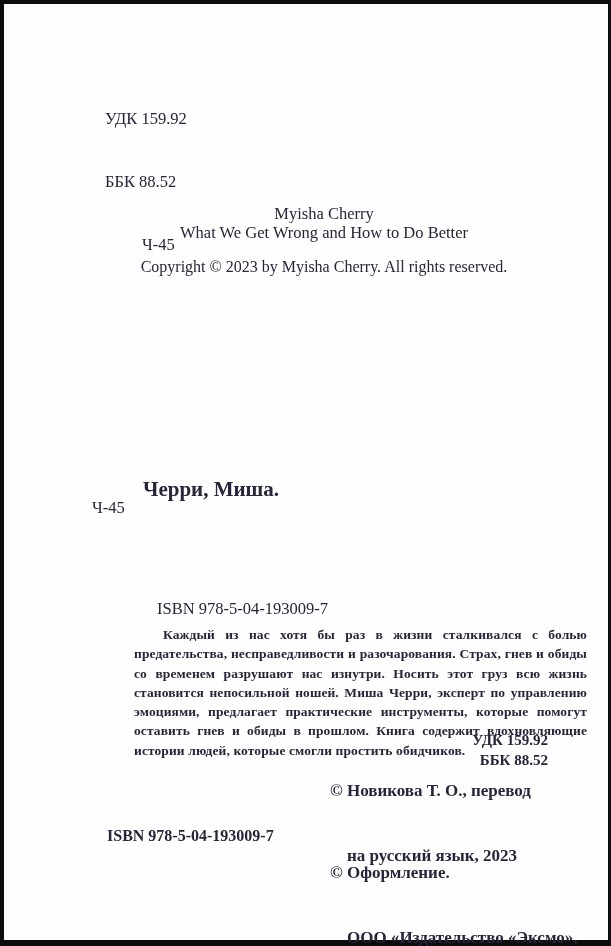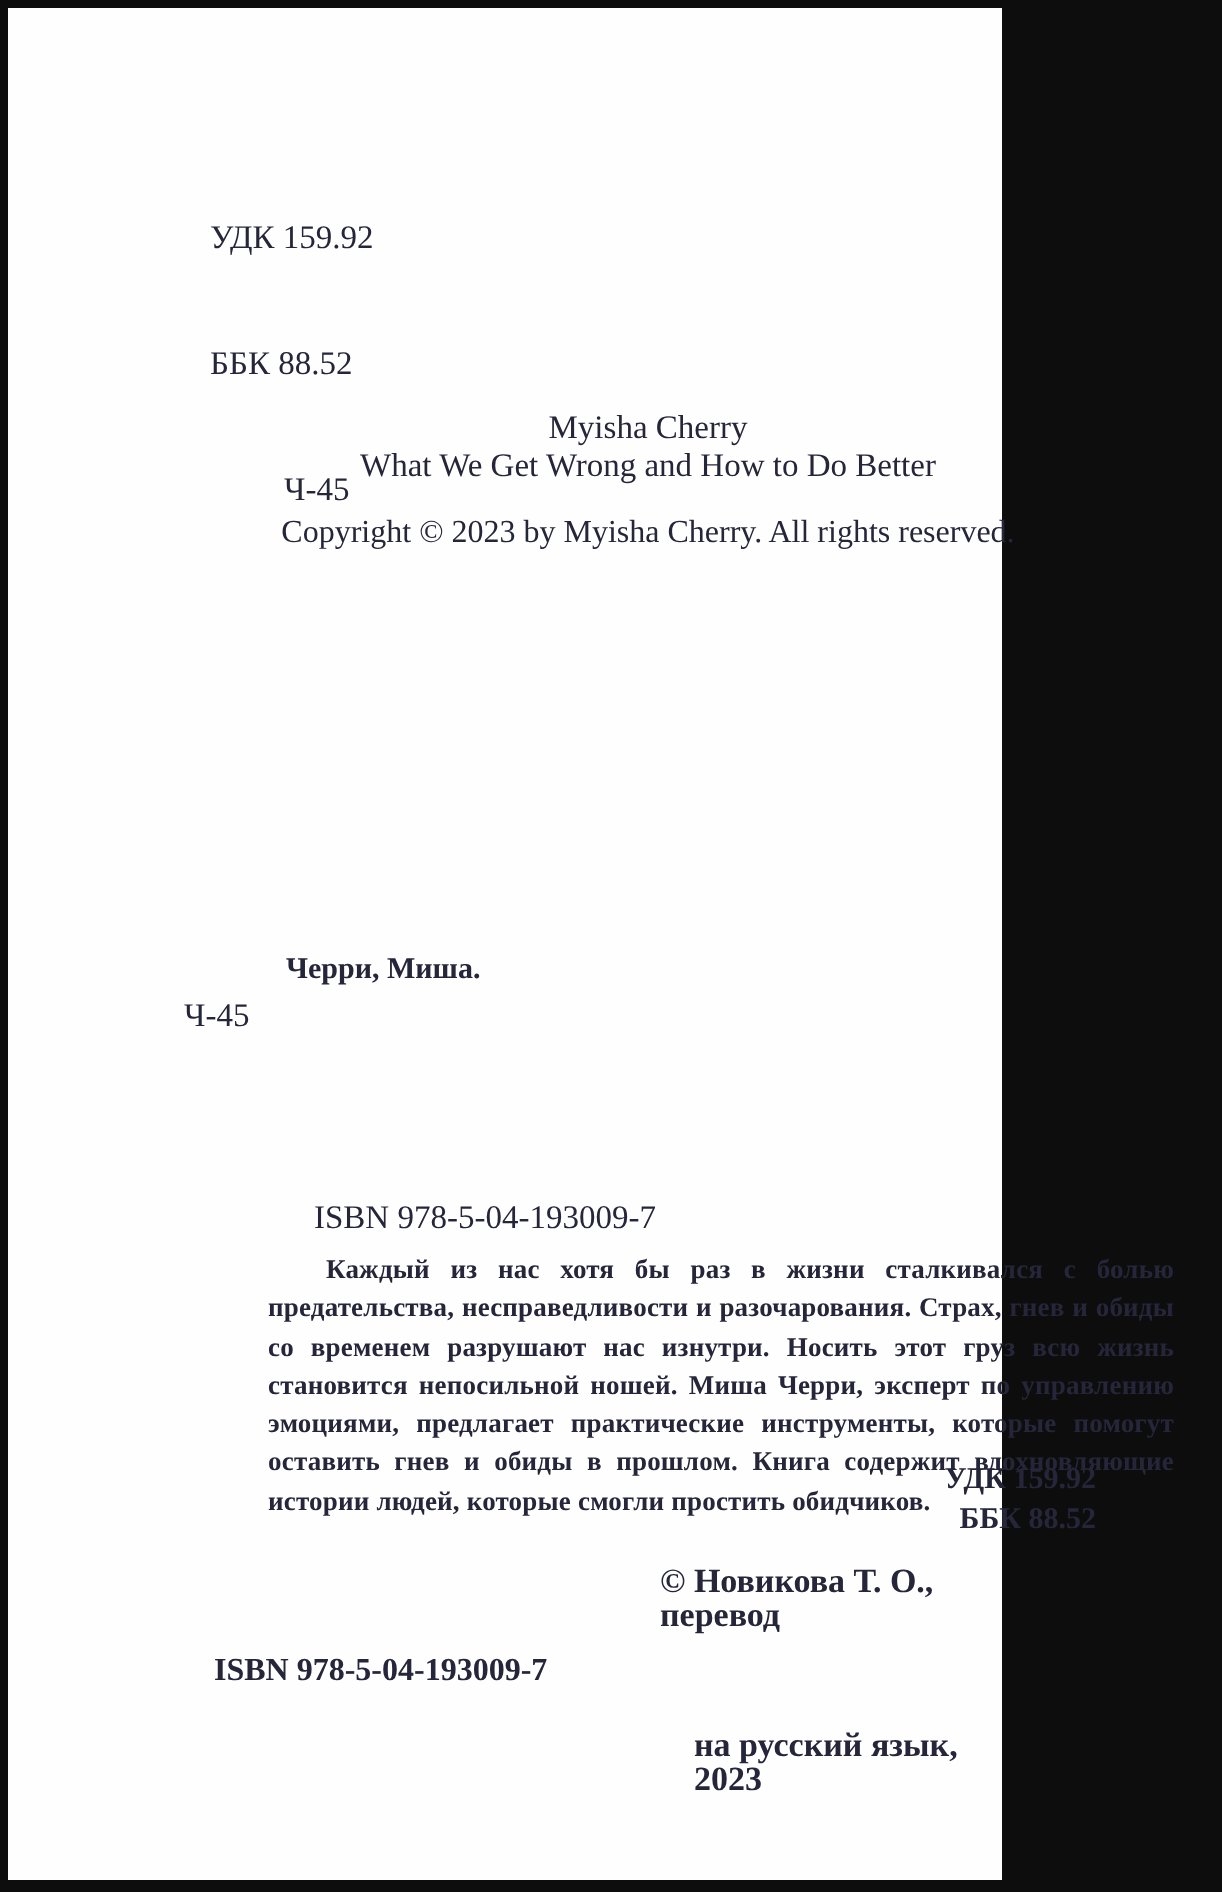--- a/index.html
+++ b/index.html
@@ -6,21 +6,21 @@
   body{
     width:611px;height:946px;
     background:#0d0d0d;
     font-family:"Liberation Serif","DejaVu Serif",serif;
     position:relative;
     overflow:hidden;
   }
   .page{
     position:absolute;
     left:4px;top:4px;
-    width:497px;height:936px;
+    width:604px;height:936px;
     background:#fefefe;
     color:#26263a;
     text-decoration:underline;
   }
   .abs{position:absolute;}
   
   .top-codes{
     left:101px;top:62px;
     font-size:16.5px;line-height:21px;
     white-space:pre;
@@ -33,21 +33,21 @@
     text-align:center;
     font-size:16.5px;line-height:19px;
   }
   .title-block .copyright{
     font-size:16px;
     margin-top:15px;
   }
   
   .catalog-author{
     left:139px;top:473px;
-    font-size:15px;font-weight:bold;
+    font-size:21px;font-weight:bold;
   }
   .catalog-code{
     left:88px;top:494px;
     font-size:16.5px;
   }
   .catalog-desc{
     left:131px;top:494px;width:414px;
     font-size:16.5px;line-height:21.7px;
     text-align:justify;text-indent:13px;
   }
@@ -107,18 +107,19 @@
   <div class="abs annotation">Каждый из нас хотя бы раз в жизни сталкивался с болью предатель­ства, несправедливости и разочарования. Страх, гнев и обиды со вре­менем разрушают нас изнутри. Носить этот груз всю жизнь становится непосильной ношей. Миша Черри, эксперт по управлению эмоциями, предлагает практические инструменты, которые помогут оставить гнев и обиды в прошлом. Книга содержит вдохновляющие истории людей, которые смогли простить обидчиков.</div>
 
   <div class="abs bottom-codes">
     <span>УДК 159.92</span>
     <span>ББК 88.52</span>
   </div>
 
   <div class="abs copyright-block">
     <span>© Новикова Т. О., перевод</span>
     <span class="hang">на русский язык, 2023</span>
+    <span>© Оформление.</span>
     <span class="hang">ООО «Издательство «Эксмо», 2025</span>
   </div>
 
   <div class="abs isbn-bottom">ISBN 978-5-04-193009-7</div>
 
 </div>
 
 </body></html>

